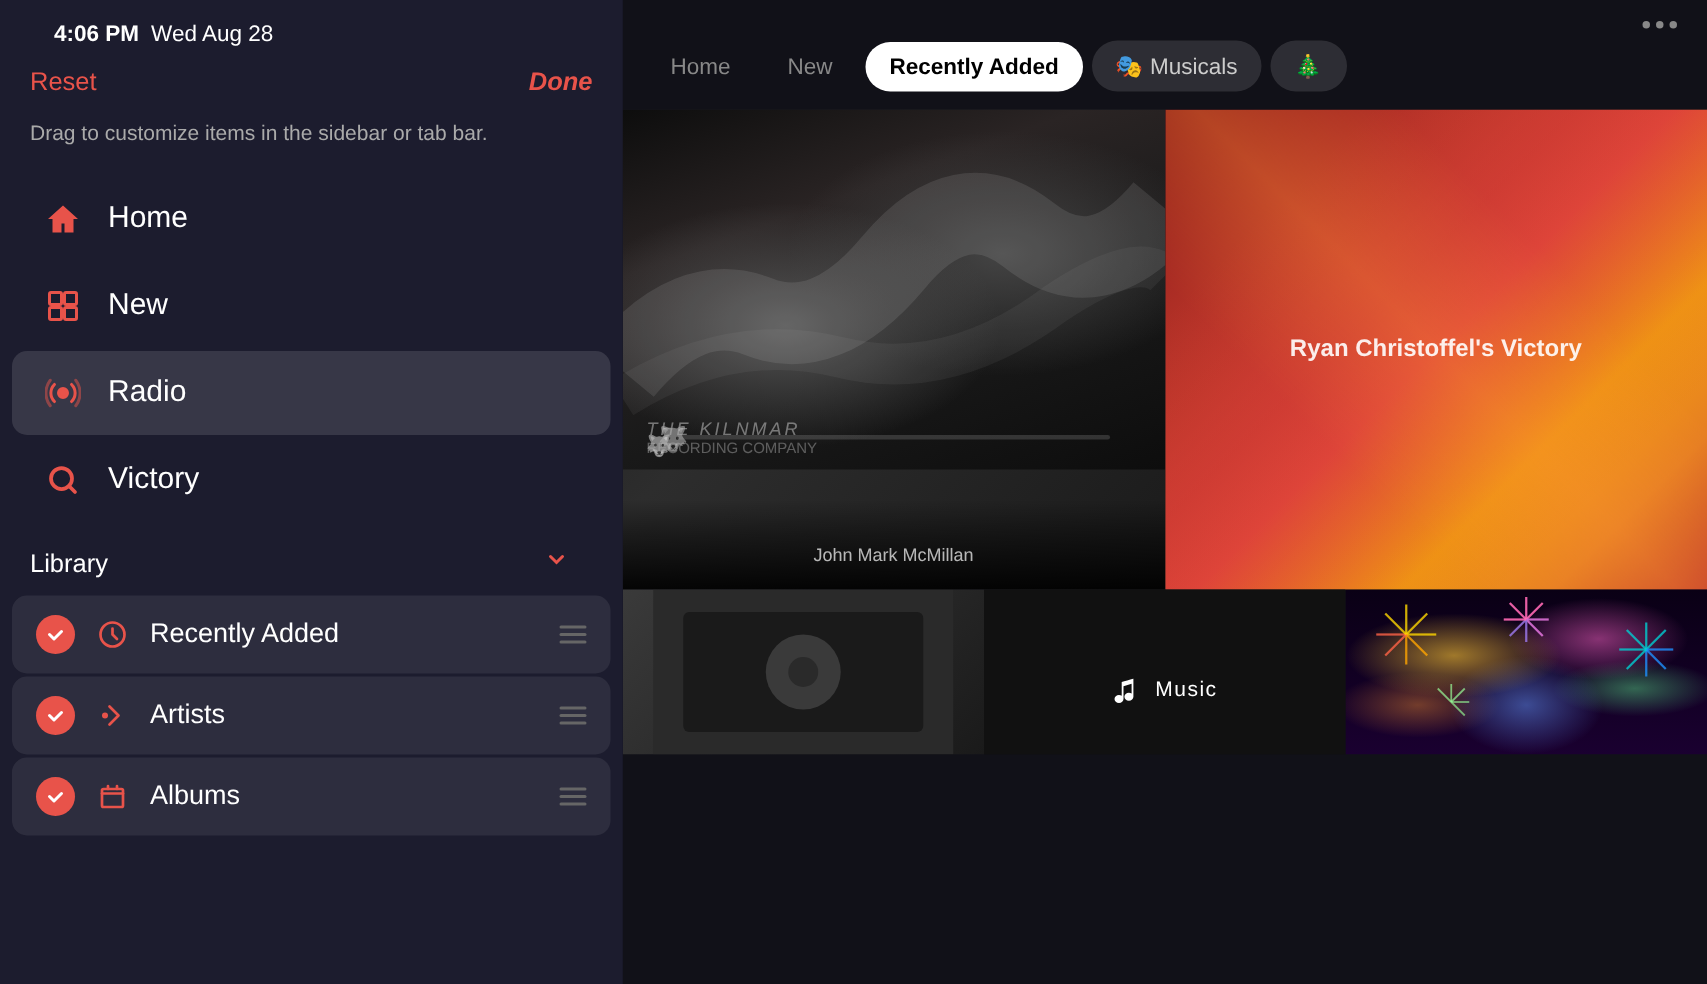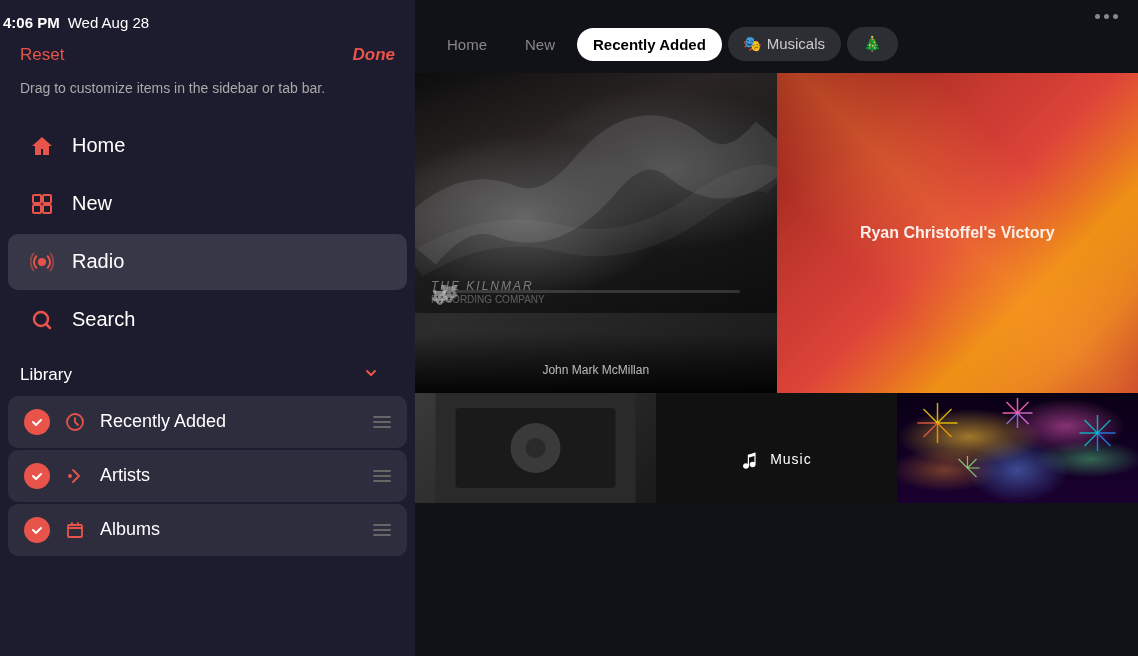--- a/index.html
+++ b/index.html
@@ -23,21 +23,21 @@
       flex-direction: column;
       padding: 0;
       position: relative;
       z-index: 10;
     }
 
     .sidebar-header {
       display: flex;
       justify-content: space-between;
       align-items: center;
-      padding: 14px 20px 10px 3px;
+      padding: 14px 20px 10px 36px;
     }
 
     .status-bar {
       display: flex;
       align-items: center;
       gap: 8px;
     }
 
     .time-text {
       color: #fff;
@@ -480,21 +480,21 @@
     <span class="nav-label">Radio</span>
   </div>
 
   <div class="nav-item">
     <div class="nav-icon">
       <svg width="24" height="24" viewBox="0 0 24 24" fill="none" stroke="#e8534a" stroke-width="2.5">
         <circle cx="11" cy="11" r="7"></circle>
         <path d="M16 16l4 4" stroke-linecap="round"></path>
       </svg>
     </div>
-    <span class="nav-label">Search</span>
+    <span class="nav-label">Victory</span>
   </div>
 
   <div class="library-section">
     <div class="library-header">
       <span class="library-title">Library</span>
       <span class="library-chevron">
         <svg width="16" height="16" viewBox="0 0 16 16" fill="#e8534a">
           <path d="M4 6l4 4 4-4" stroke="#e8534a" stroke-width="2" fill="none" stroke-linecap="round"></path>
         </svg>
       </span>

